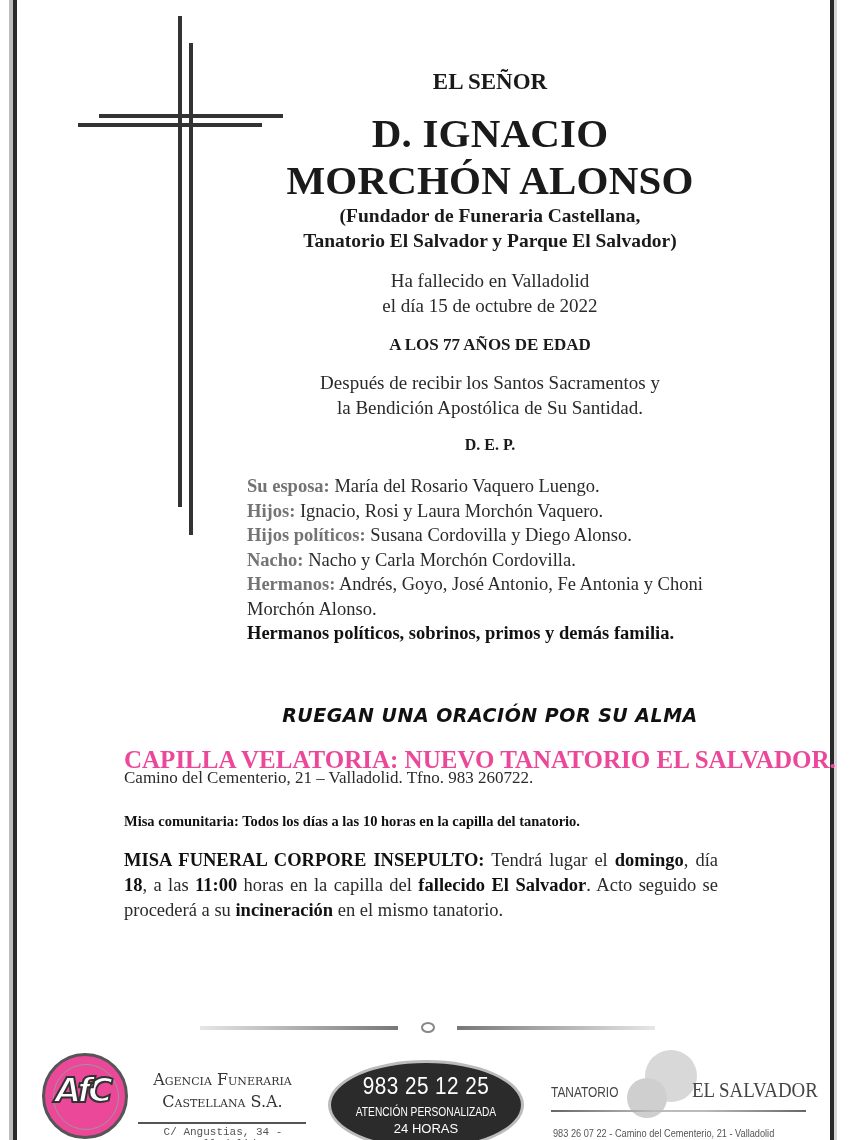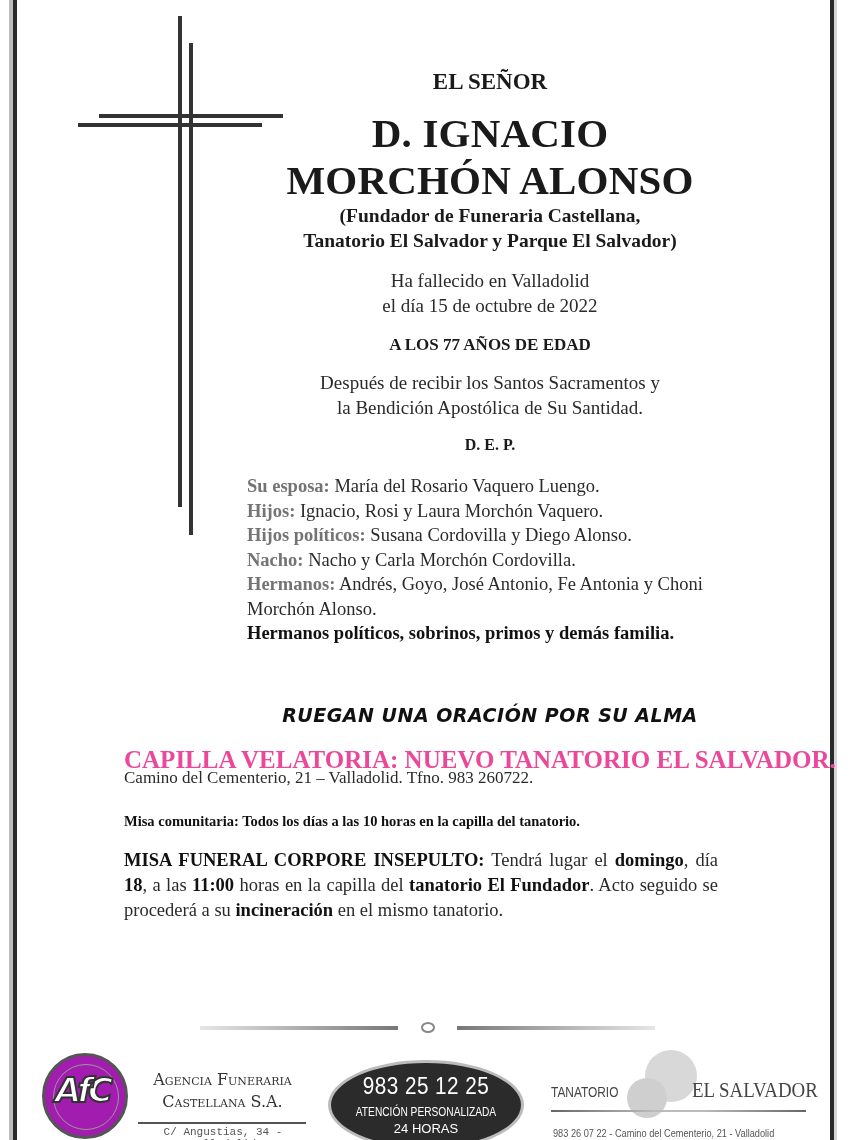--- a/index.html
+++ b/index.html
@@ -36,21 +36,21 @@
              text-align:justify; color:#2a2a2a; }
   .funeral b { color:#111; }
 
   .divider-l { position:absolute; left:200px; top:1026px; width:198px; height:4px;
                background:linear-gradient(to right, #e6e6e6, #777); }
   .divider-r { position:absolute; left:457px; top:1026px; width:198px; height:4px;
                background:linear-gradient(to right, #777, #e6e6e6); }
   .divider-ring { position:absolute; left:421px; top:1022px; width:10px; height:7px; border:2px solid #888; border-radius:50%; }
 
   .logo-afc { position:absolute; left:42px; top:1053px; width:86px; height:86px; border-radius:50%;
-              border:3px solid #555; box-sizing:border-box; background:#a21caf; }
+              border:3px solid #555; box-sizing:border-box; background:#ec4899; }
   .logo-afc-inner { position:absolute; left:8px; top:8px; width:64px; height:64px; border-radius:50%; border:1px solid #999; }
   .logo-afc-text { position:absolute; left:10px; top:14px; width:60px; font-family:"DejaVu Sans", sans-serif;
                    font-weight:bold; font-style:italic; font-size:34px; color:#fff;
                    -webkit-text-stroke:2px #333; letter-spacing:-4px; }
   .afc-name { position:absolute; left:140px; top:1069px; width:165px; text-align:center;
               font-family:"DejaVu Serif", serif; font-size:16px; line-height:22px; color:#333; font-variant:small-caps; }
   .afc-rule { position:absolute; left:138px; top:1122px; width:168px; height:2px; background:#555; }
   .afc-addr { position:absolute; left:138px; top:1126px; width:170px; text-align:center;
               font-family:Liberation Mono, monospace; font-size:11px; color:#555; }
 
@@ -116,21 +116,21 @@
   <div><b>Hermanos:</b><span> Andrés, Goyo, José Antonio, Fe Antonia y Choni Morchón Alonso.</span></div>
   <div class="justified">Hermanos políticos, sobrinos, primos y demás familia.</div>
 </div>
 
 <div class="ruegan">RUEGAN UNA ORACIÓN POR SU ALMA</div>
 
 <div class="capilla-title">CAPILLA VELATORIA: NUEVO TANATORIO EL SALVADOR.</div>
 <div class="capilla-addr">Camino del Cementerio, 21 – Valladolid. Tfno. 983 260722.</div>
 <div class="misa-com">Misa comunitaria: Todos los días a las 10 horas en la capilla del tanatorio.</div>
 
-<div class="funeral"><b>MISA FUNERAL CORPORE INSEPULTO:</b><span> Tendrá lugar el </span><b>domingo</b><span>, día </span><b>18</b><span>, a las </span><b>11:00</b><span> horas en la capilla del </span><b>tanatorio El Fundador</b><span>. Acto seguido se procederá a su </span><b>incineración</b><span> en el mismo tanatorio.</span></div>
+<div class="funeral"><b>MISA FUNERAL CORPORE INSEPULTO:</b><span> Tendrá lugar el </span><b>domingo</b><span>, día </span><b>18</b><span>, a las </span><b>11:00</b><span> horas en la capilla del </span><b>fallecido El Salvador</b><span>. Acto seguido se procederá a su </span><b>incineración</b><span> en el mismo tanatorio.</span></div>
 
 <div class="divider-l"></div>
 <div class="divider-ring"></div>
 <div class="divider-r"></div>
 
 <div class="logo-afc">
   <div class="logo-afc-inner"></div>
   <div class="logo-afc-text">AfC</div>
 </div>
 <div class="afc-name">

